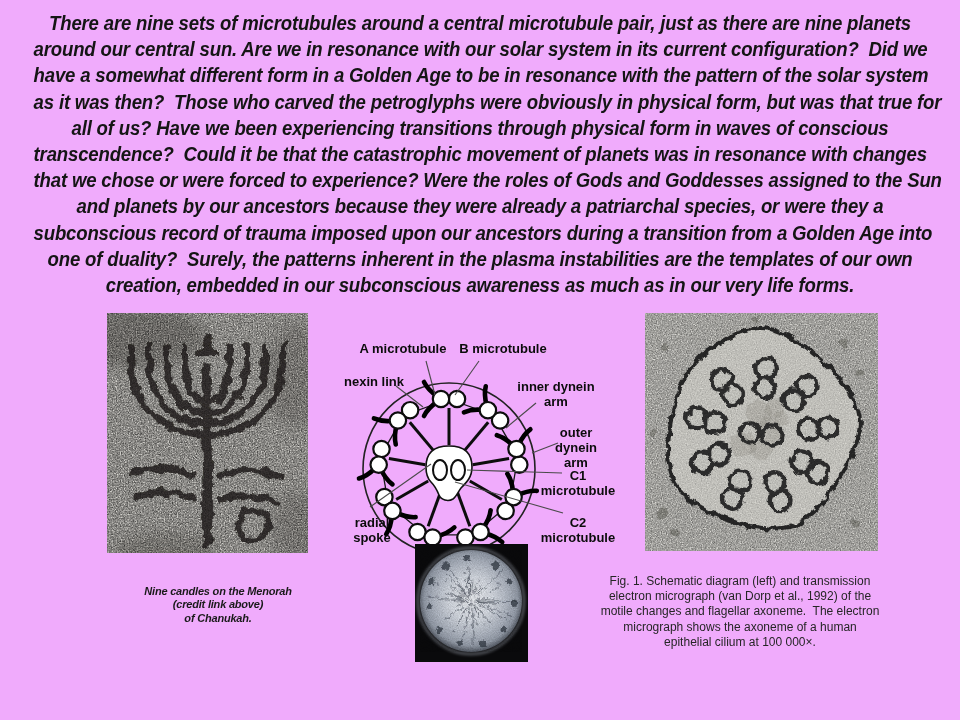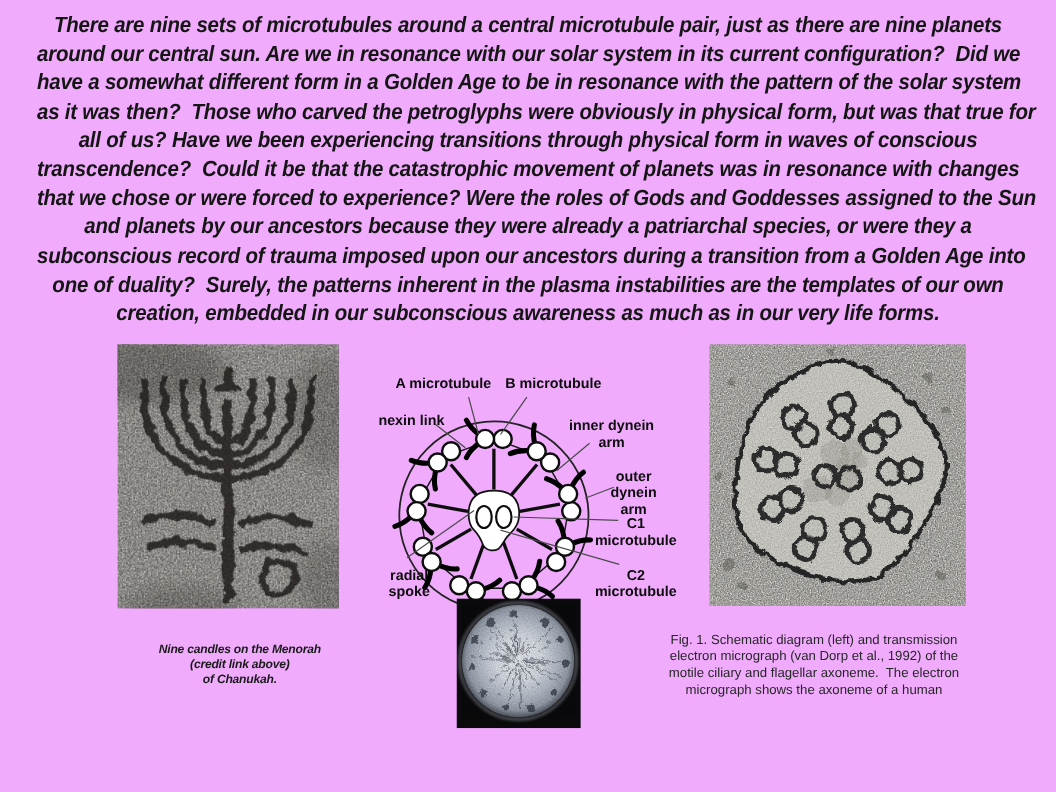--- a/index.html
+++ b/index.html
@@ -404,19 +404,20 @@
   </div>
 
   <div class="cap cap-men" id="cap-men">
       <div class="cline">Nine candles on the Menorah</div>
       <div class="cline">(credit link above)</div>
       <div class="cline">of Chanukah.</div>
     </div>
   <div class="cap cap-fig" id="cap-fig">
       <div class="cline">Fig. 1. Schematic diagram (left) and transmission</div>
       <div class="cline">electron micrograph (van Dorp et al., 1992) of the</div>
-      <div class="cline">motile ciliary and flagellar axoneme.  The electron</div>
+      <div class="cline">motile changes and flagellar axoneme.  The electron</div>
       <div class="cline">micrograph shows the axoneme of a human</div>
+      <div class="cline">epithelial cilium at 100 000×.</div>
     </div>
   <div class="cap cap-cym" id="cap-cym">
     </div>
 
 </div>
 
 </body></html>

